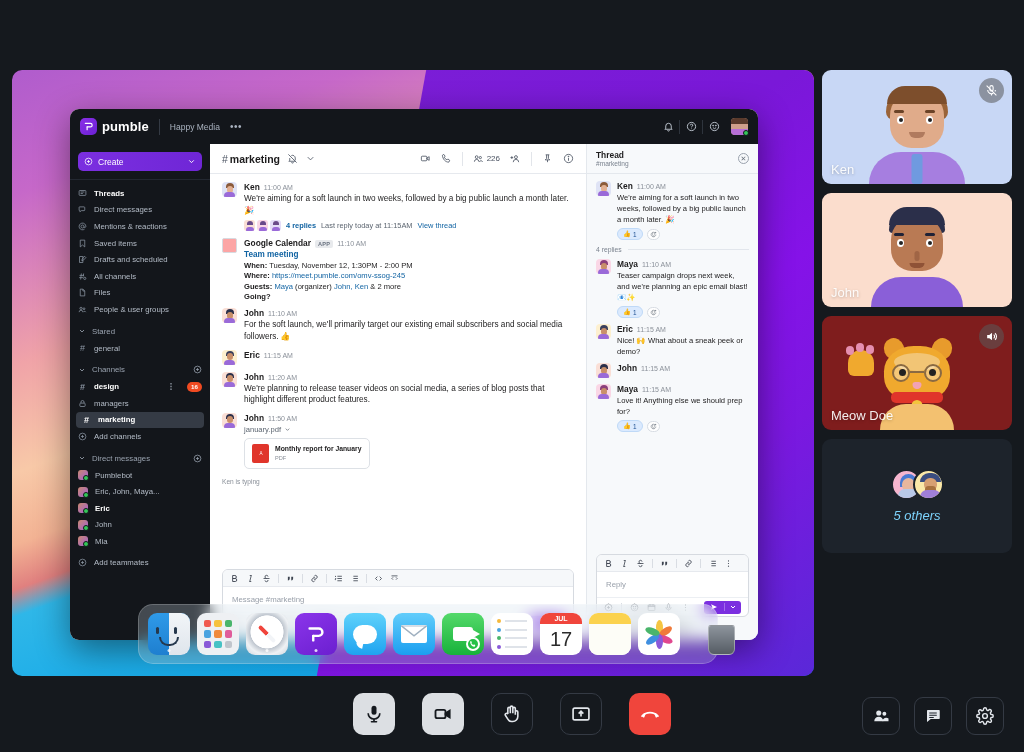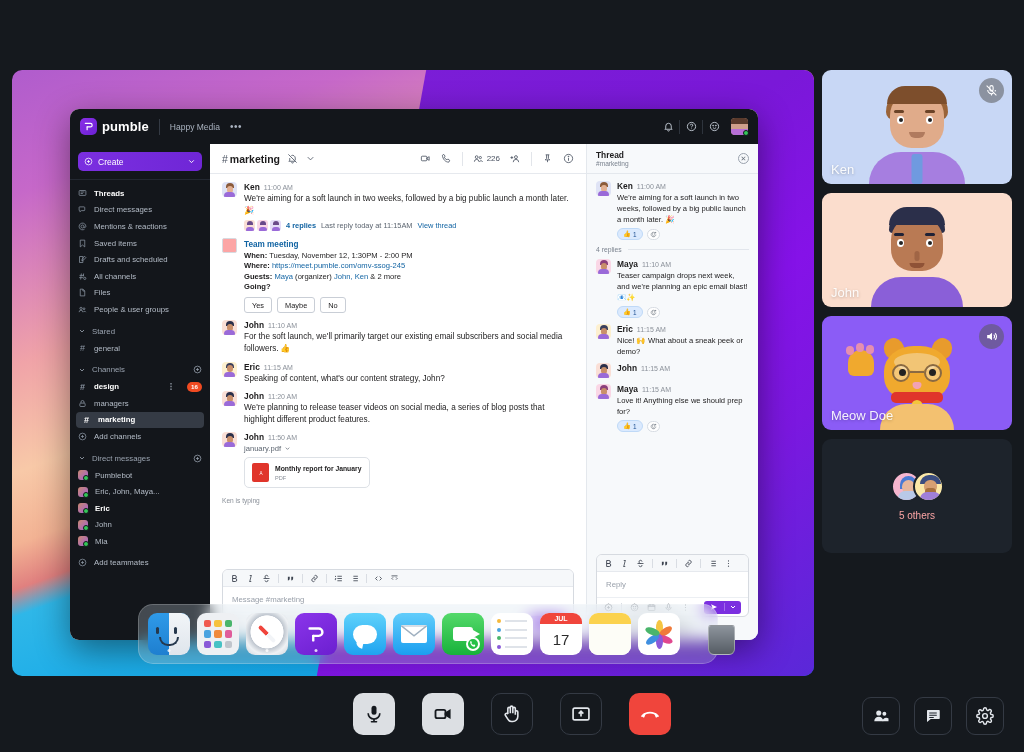--- a/index.html
+++ b/index.html
@@ -265,21 +265,21 @@
   
   .tiles{position:absolute;right:12px;top:70px;width:190px;display:flex;flex-direction:column;gap:9px;}
   .tile{height:114px;border-radius:9px;position:relative;overflow:hidden;}
   .tile-name{position:absolute;left:9px;bottom:7px;color:rgba(255,255,255,.92);font-size:13px;text-shadow:0 1px 3px rgba(0,0,0,.25);}
   .tile-badge{position:absolute;right:8px;top:8px;width:25px;height:25px;border-radius:50%;background:rgba(90,90,90,.55);display:flex;align-items:center;justify-content:center;}
   .tile-badge svg{width:13px;height:13px;color:#fff;}
   .tile.others{background:#1d232b;display:flex;flex-direction:column;align-items:center;justify-content:center;gap:8px;}
   .others-avs{display:flex;}
   .others-av{width:31px;height:31px;border-radius:50%;position:relative;overflow:hidden;border:2px solid #1d232b;}
   .others-av:nth-child(2){margin-left:-9px;}
-  .others-label{color:#fca5a5;font-size:10px;}
+  .others-label{color:#7dd3fc;font-size:13px;font-style:italic;}
 
   
   .face-art{position:absolute;inset:0;}
   .fa-head{position:absolute;left:50%;transform:translateX(-50%);border-radius:42% 42% 40% 40%;}
   .fa-hair{position:absolute;left:50%;transform:translateX(-50%);}
   .fa-body{position:absolute;left:50%;transform:translateX(-50%);bottom:0;border-radius:40px 40px 0 0;}
   .fa-eye{position:absolute;width:7px;height:8px;border-radius:50%;background:#fff;}
   .fa-pup{position:absolute;width:4px;height:4px;border-radius:50%;background:#222;}
   .fa-brow{position:absolute;width:10px;height:3px;border-radius:2px;}
   .fa-mouth{position:absolute;left:50%;transform:translateX(-50%);border-radius:0 0 8px 8px;}
@@ -598,42 +598,42 @@
                 </div>
               </div>
             </div>
 
             <div class="msg">
               <div class="gcal-ic">
                 <div class="top"></div>
                   <div class="num">31</div>
               </div>
               <div class="msg-body">
+                <div class="mh">
+                  <span class="mname">Google Calendar</span>
+                  <span class="mtag">APP</span>
+                  <span class="mtime">11:10 AM</span>
+                </div>
                 <div class="gc-title">Team meeting</div>
                 <div class="gc-row">
                   <b>When:</b>
                   <span>Tuesday, November 12, 1:30PM - 2:00 PM</span>
                 </div>
                 <div class="gc-row">
                   <b>Where:</b>
                   <span class="gc-link">https://meet.pumble.com/omv-ssog-245</span>
                 </div>
                 <div class="gc-row">
                   <b>Guests:</b>
                   <span class="gc-link">Maya</span>
                   <span>(organizer)</span>
                   <span class="gc-link">John, Ken</span>
                   <span>&amp; 2 more</span>
                 </div>
                 <div class="gc-row"><b>Going?</b></div>
-                <div class="gc-btns">
-                  <div class="gc-btn">Yes</div>
-                  <div class="gc-btn">Maybe</div>
-                  <div class="gc-btn">No</div>
-                </div>
               </div>
             </div>
 
             <div class="msg">
               <div class="av john">
                   <div class="h"></div>
                   <div class="f"></div>
                   <div class="b"></div>
                 </div>
               <div class="msg-body">
@@ -649,21 +649,20 @@
               <div class="av eric">
                   <div class="h"></div>
                   <div class="f"></div>
                   <div class="b"></div>
                 </div>
               <div class="msg-body">
                 <div class="mh">
                   <span class="mname">Eric</span>
                   <span class="mtime">11:15 AM</span>
                 </div>
-                <div class="mtext">Speaking of content, what's our content strategy, John?</div>
               </div>
             </div>
 
             <div class="msg">
               <div class="av john">
                   <div class="h"></div>
                   <div class="f"></div>
                   <div class="b"></div>
                 </div>
               <div class="msg-body">
@@ -1087,21 +1086,21 @@
             <span style="width:4px;height:4px;border-radius:50%;background:#4ab56b"></span>
             <span style="flex:1;height:2px;background:#dfe3e9"></span>
           </div>
         <div style="display:flex;align-items:center;gap:4px">
             <span style="width:4px;height:4px;border-radius:50%;background:#8a5ad8"></span>
             <span style="flex:1;height:2px;background:#dfe3e9"></span>
           </div>
       </div>
       <div class="dock-ic" style="background:#fff;display:flex;flex-direction:column">
         <div style="height:11px;background:#f0453c;color:#fff;font-size:7px;font-weight:700;display:flex;align-items:center;justify-content:center">JUL</div>
-        <div style="flex:1;display:flex;align-items:center;justify-content:center;font-size:15px;color:#2b2b2b;font-weight:400">17</div>
+        <div style="flex:1;display:flex;align-items:center;justify-content:center;font-size:20px;color:#2b2b2b;font-weight:400">17</div>
       </div>
       <div class="dock-ic" style="background:#fff;display:flex;flex-direction:column">
         <div style="height:11px;background:#fbd24e"></div>
         <div style="flex:1;background:#fdfdf7"></div>
       </div>
       <div class="dock-ic" style="background:#fff;display:flex;align-items:center;justify-content:center">
         <div style="position:relative;width:28px;height:28px">
           <span style="position:absolute;left:11px;top:0;width:7px;height:15px;border-radius:50%;background:#f5c542"></span>
           <span style="position:absolute;left:17px;top:4px;width:7px;height:15px;border-radius:50%;background:#f07a3a;transform:rotate(55deg)"></span>
           <span style="position:absolute;left:17px;top:12px;width:7px;height:15px;border-radius:50%;background:#e0478f;transform:rotate(110deg)"></span>
@@ -1155,21 +1154,21 @@
           <div class="fa-pup" style="left:106px;top:48px"></div>
         <div class="fa-brow" style="left:72px;top:40px;background:#1f2236"></div>
         <div class="fa-brow" style="left:103px;top:40px;background:#1f2236"></div>
         <div style="position:absolute;left:50%;transform:translateX(-50%);top:58px;width:5px;height:10px;border-radius:3px;background:#a06545"></div>
         <div class="fa-mouth" style="top:70px;width:15px;height:5px;background:#8f5236"></div>
         <div class="fa-body" style="width:92px;height:30px;background:#8a5fd8"></div>
       </div>
       <div class="tile-name">John</div>
     </div>
 
-    <div class="tile" style="background:#8b5cf6">
+    <div class="tile" style="background:#7f1d1d">
       <div class="face-art">
         <div style="position:absolute;left:62px;top:22px;width:20px;height:22px;background:#e89b2c;border-radius:50% 50% 0 50%;transform:rotate(-20deg)"></div>
         <div style="position:absolute;left:110px;top:22px;width:20px;height:22px;background:#e89b2c;border-radius:50% 50% 50% 0;transform:rotate(20deg)"></div>
         <div class="fa-head" style="top:30px;width:66px;height:56px;background:#f0a92e;border-radius:45%"></div>
         <div style="position:absolute;left:50%;transform:translateX(-50%);top:37px;width:46px;height:18px;border-radius:50%;background:#f6f0e2;opacity:.4"></div>
         <div style="position:absolute;left:70px;top:48px;width:18px;height:18px;border:2px solid #8a6a42;border-radius:50%;background:rgba(255,255,255,.35)"></div>
         <div style="position:absolute;left:102px;top:48px;width:18px;height:18px;border:2px solid #8a6a42;border-radius:50%;background:rgba(255,255,255,.35)"></div>
         <div style="position:absolute;left:88px;top:55px;width:14px;height:2px;background:#8a6a42"></div>
         <div class="fa-pup" style="left:77px;top:53px;width:7px;height:7px"></div>
         <div class="fa-pup" style="left:107px;top:53px;width:7px;height:7px"></div>

